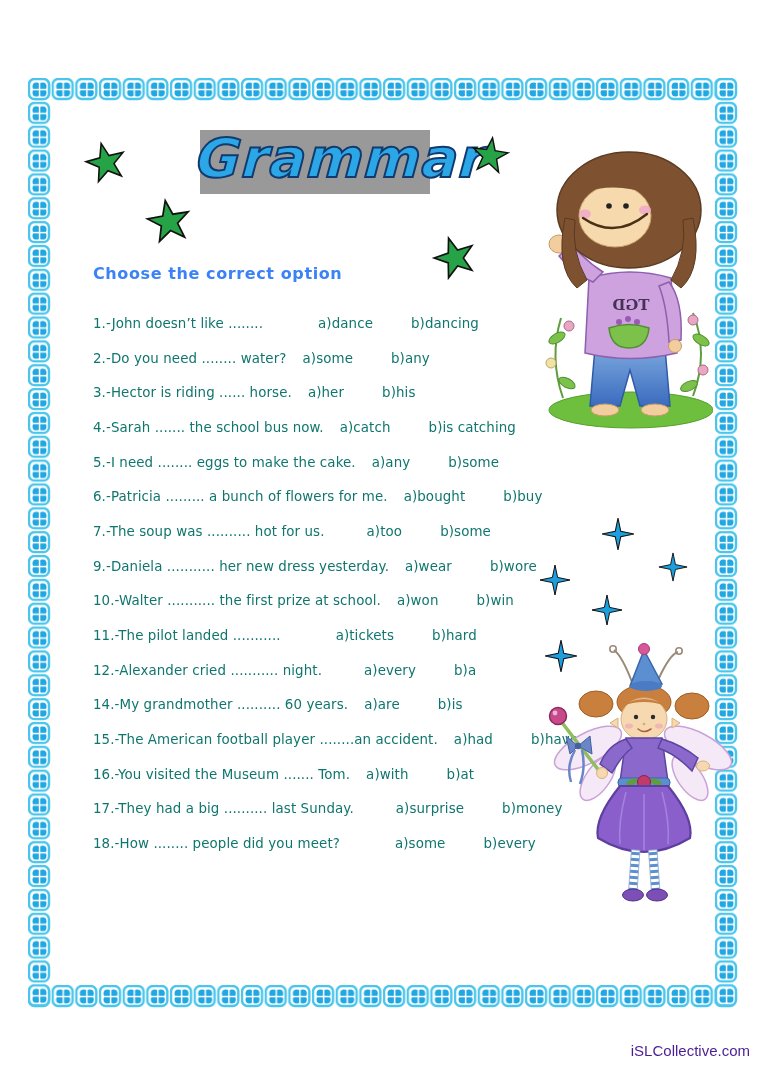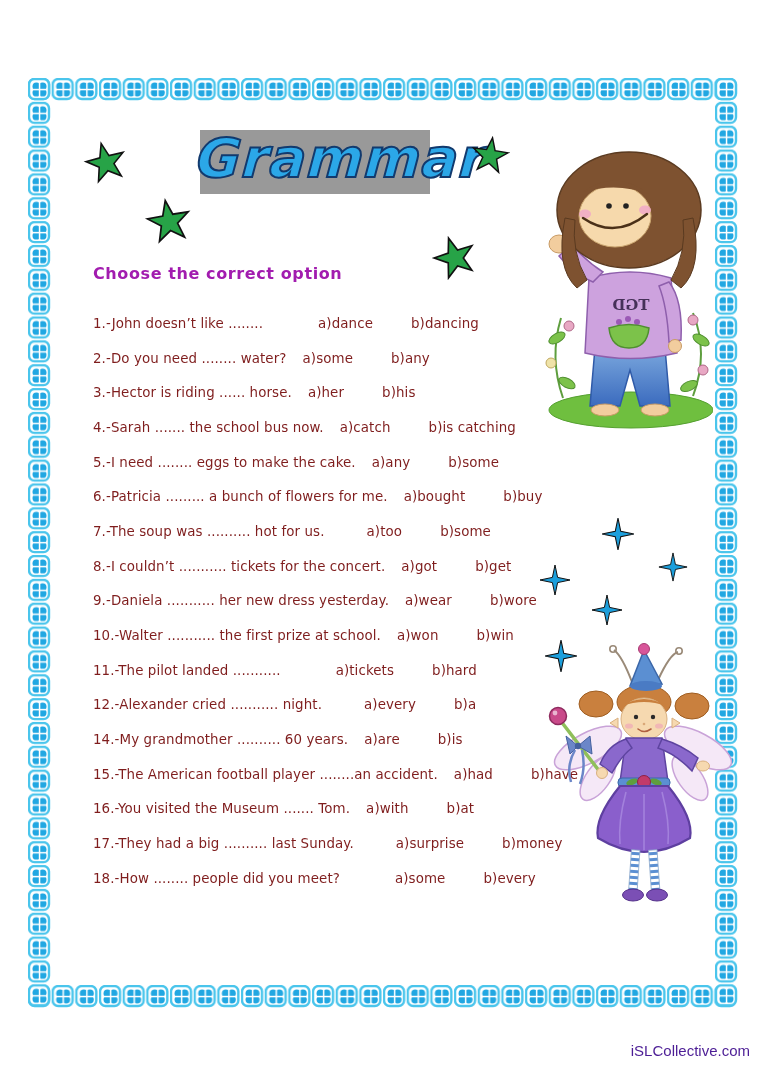--- a/index.html
+++ b/index.html
@@ -7,23 +7,23 @@
         font-family:"DejaVu Sans",sans-serif;}
   .border-strip{position:absolute;}
   .title-bg{position:absolute;left:200px;top:130px;width:230px;height:64px;background:#999999;}
   .title-text{position:absolute;left:197px;top:124px;width:300px;
       font-family:"DejaVu Sans",sans-serif;font-style:italic;font-weight:bold;
       font-size:54px;line-height:70px;color:#2BA7E8;
       -webkit-text-stroke:2px #123A6E;letter-spacing:1px;transform:skewX(-4deg);}
   .gstar{position:absolute;}
   .sparkle{position:absolute;}
   .instructions{position:absolute;left:93px;top:264px;font-size:16px;font-weight:bold;
-      color:#a21caf;letter-spacing:.6px;}
+      color:#3b82f6;letter-spacing:.6px;}
   .questions{position:absolute;left:93px;top:306px;width:480px;}
-  .q-row{height:34.7px;white-space:nowrap;font-size:13.4px;color:#7f1d1d;
+  .q-row{height:34.7px;white-space:nowrap;font-size:13.4px;color:#0f766e;
       display:flex;align-items:center;letter-spacing:.1px;}
   .q-row .opt-a{margin-left:16px;text-align:right;}
   .q-row .opt-b{margin-left:38px;}
   .q-row.g1 .opt-a{}
   .q-row.g2 .opt-a{margin-left:42px;}
   .q-row.g3 .opt-a{margin-left:55px;}
   .illustration{position:absolute;}
   .watermark{position:absolute;right:16px;top:1042px;font-size:15px;color:#4c1d95;
       font-family:"Liberation Sans",sans-serif;}
 </style>
@@ -185,25 +185,20 @@
         <span>6.-Patricia ......... a bunch of flowers for me.</span>
         <span class="opt-a">a)bought</span>
         <span class="opt-b">b)buy</span>
       </div>
     <div class="q-row g2">
         <span>7.-The soup was .......... hot for us.</span>
         <span class="opt-a">a)too</span>
         <span class="opt-b">b)some</span>
       </div>
     <div class="q-row">
-        <span>8.-I couldn’t ........... tickets for the concert.</span>
-        <span class="opt-a">a)got</span>
-        <span class="opt-b">b)get</span>
-      </div>
-    <div class="q-row">
         <span>9.-Daniela ........... her new dress yesterday.</span>
         <span class="opt-a">a)wear</span>
         <span class="opt-b">b)wore</span>
       </div>
     <div class="q-row">
         <span>10.-Walter ........... the first prize at school.</span>
         <span class="opt-a">a)won</span>
         <span class="opt-b">b)win</span>
       </div>
     <div class="q-row g3">

